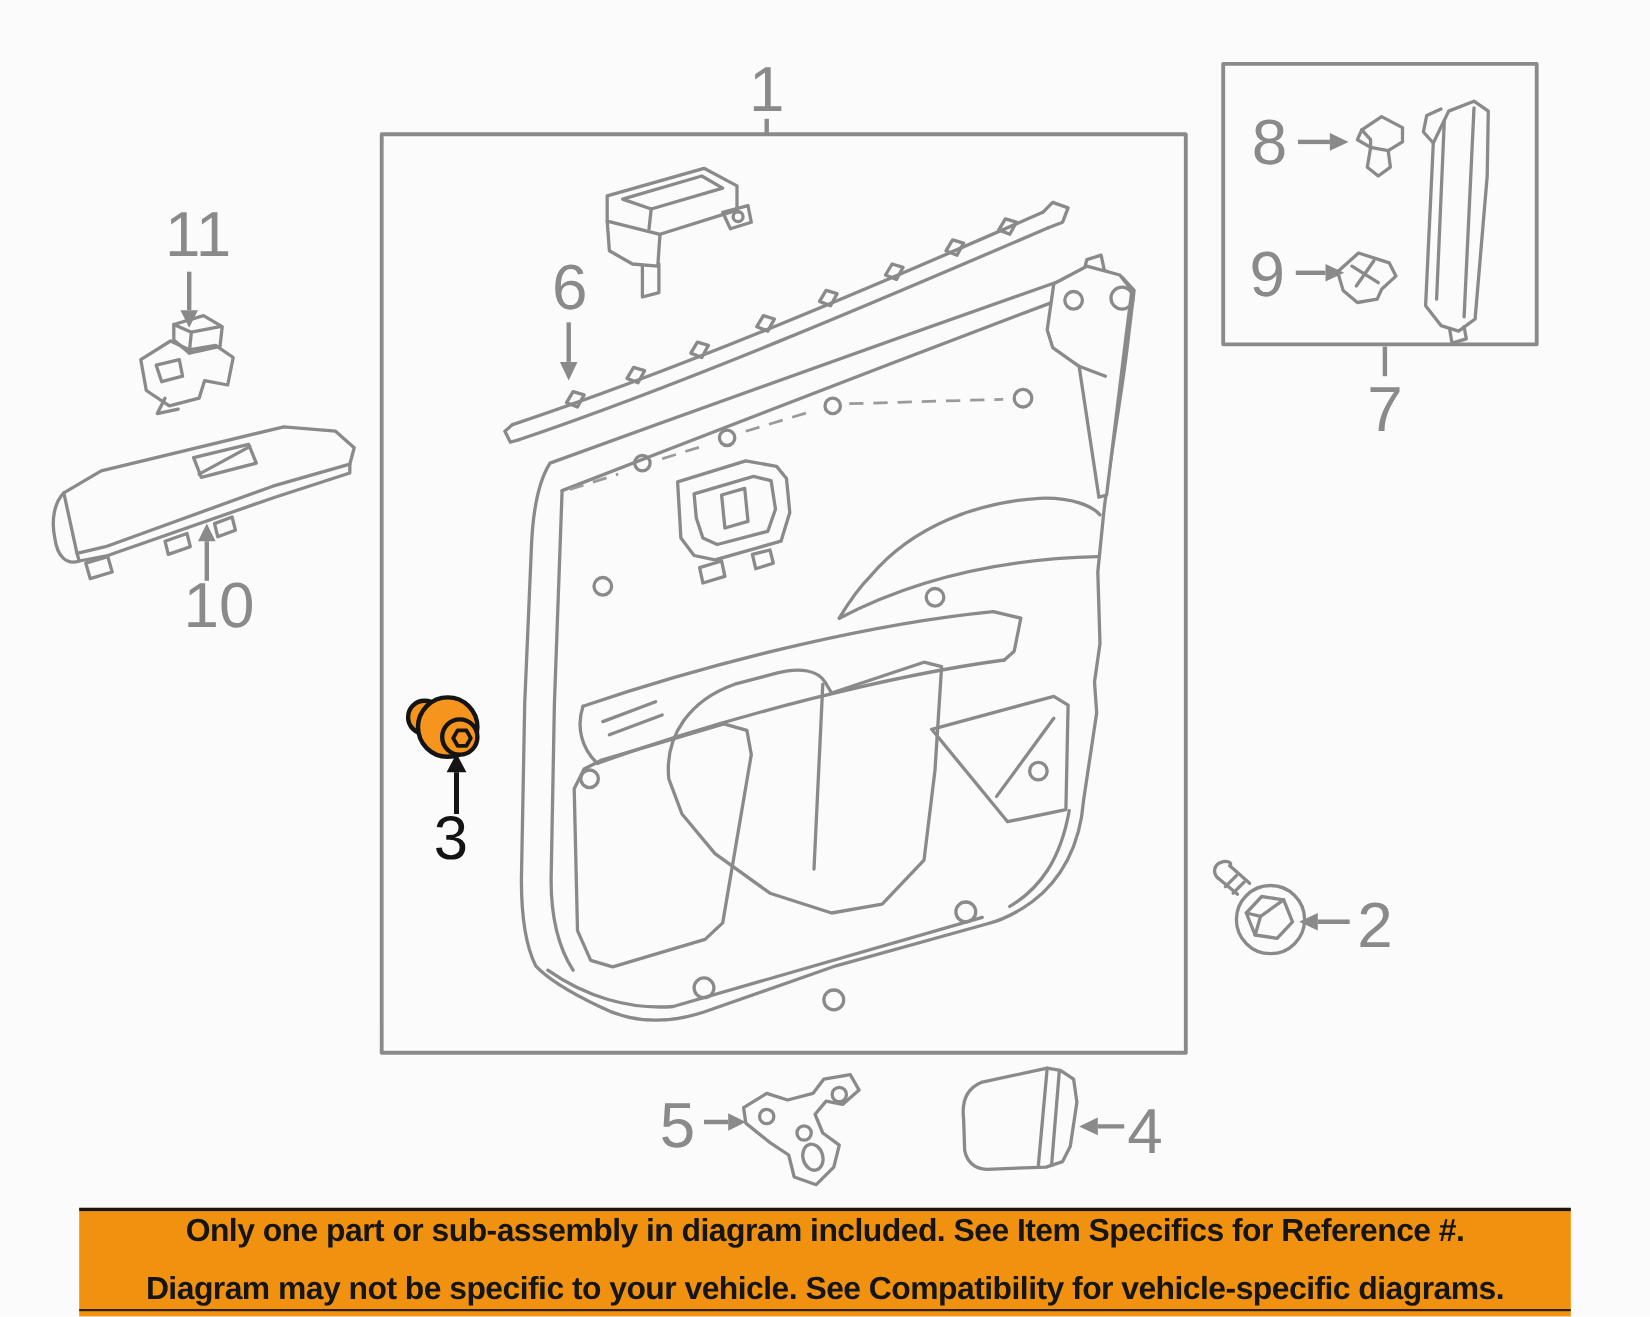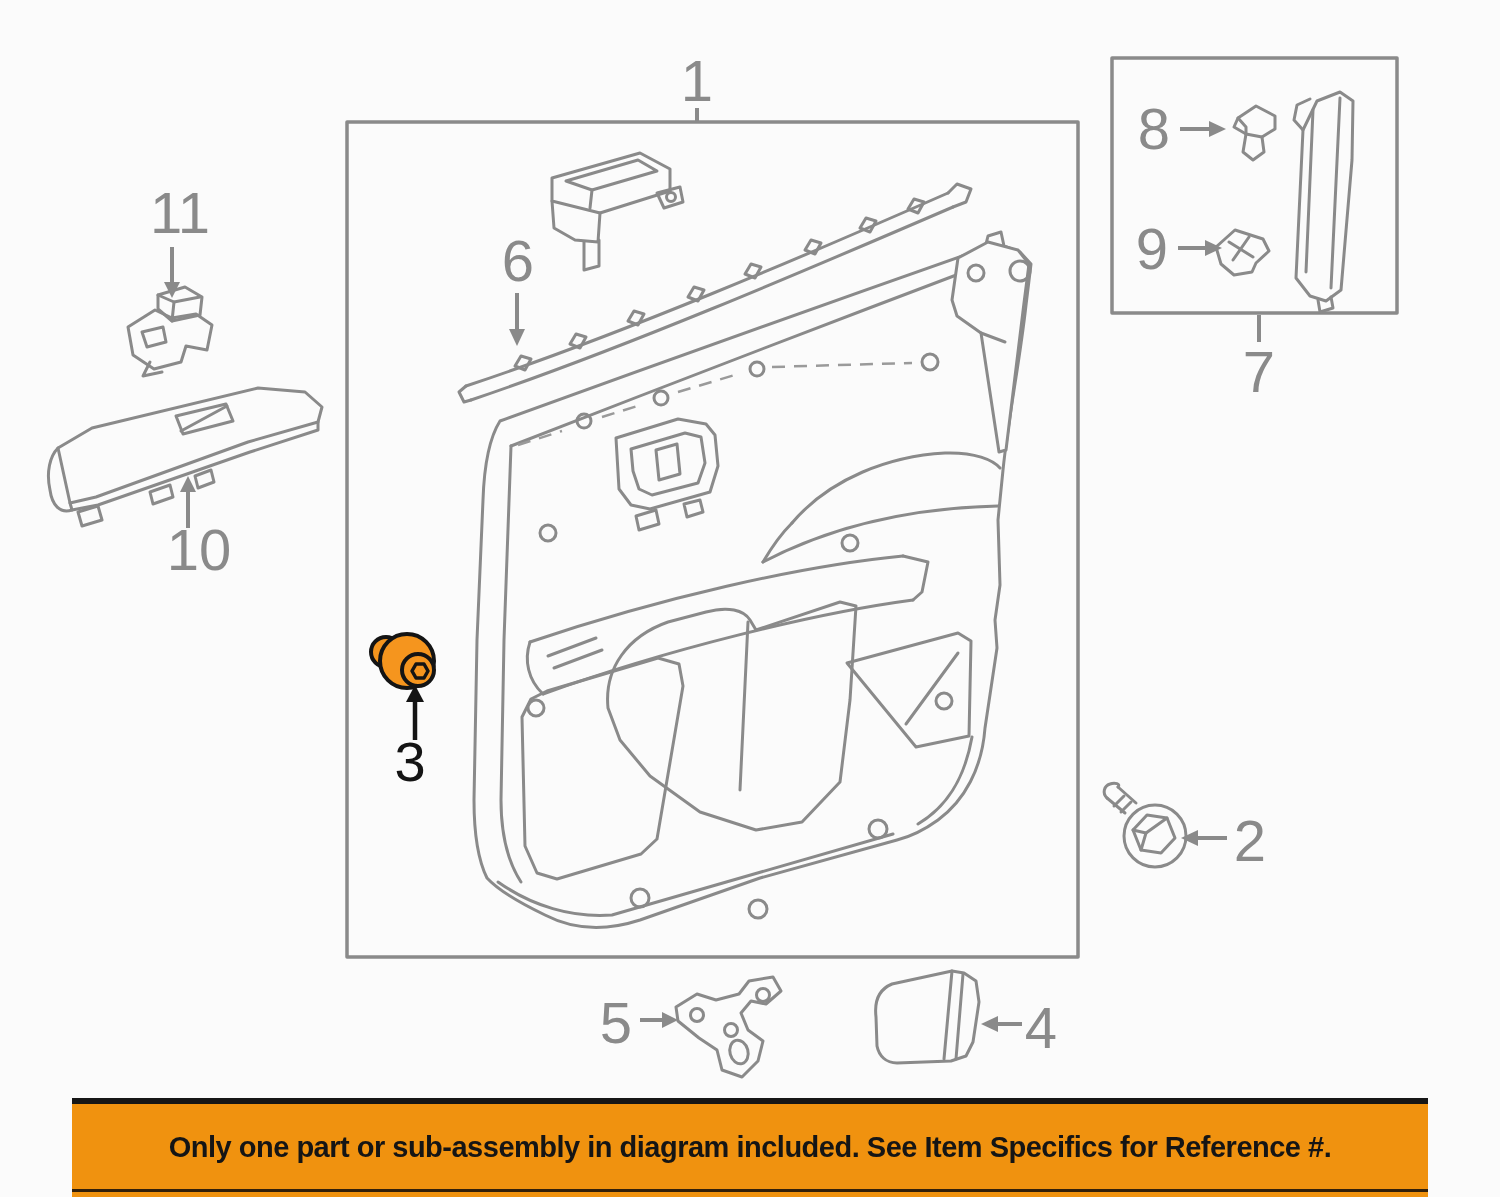--- a/index.html
+++ b/index.html
@@ -241,16 +241,17 @@
     <polygon class="arrhead" points="180,492 196,492 188,476"></polygon>
     <text class="lbl" x="199" y="570">10</text>
   </g>
 
 </svg>
 
 <div class="banner">
   <div class="banner-top"></div>
   <div class="banner-text">
     <div>Only one part or sub-assembly in diagram included. See Item Specifics for Reference #.</div>
+    <div>Diagram may not be specific to your vehicle. See Compatibility for vehicle-specific diagrams.</div>
   </div>
   <div class="banner-bottom"></div>
 </div>
 </div>
 
 </body></html>

